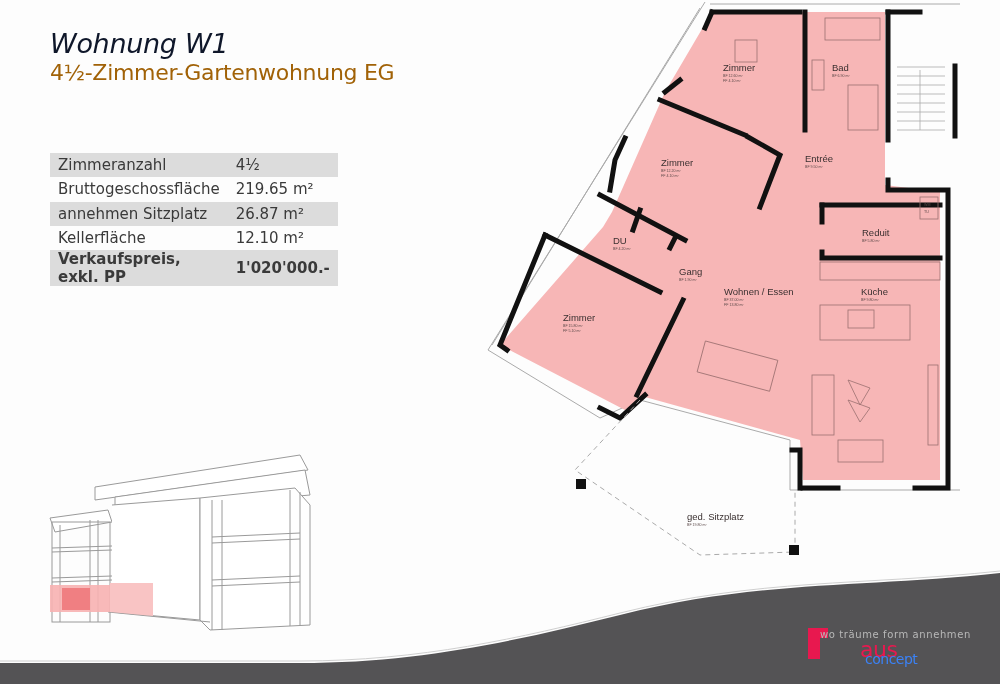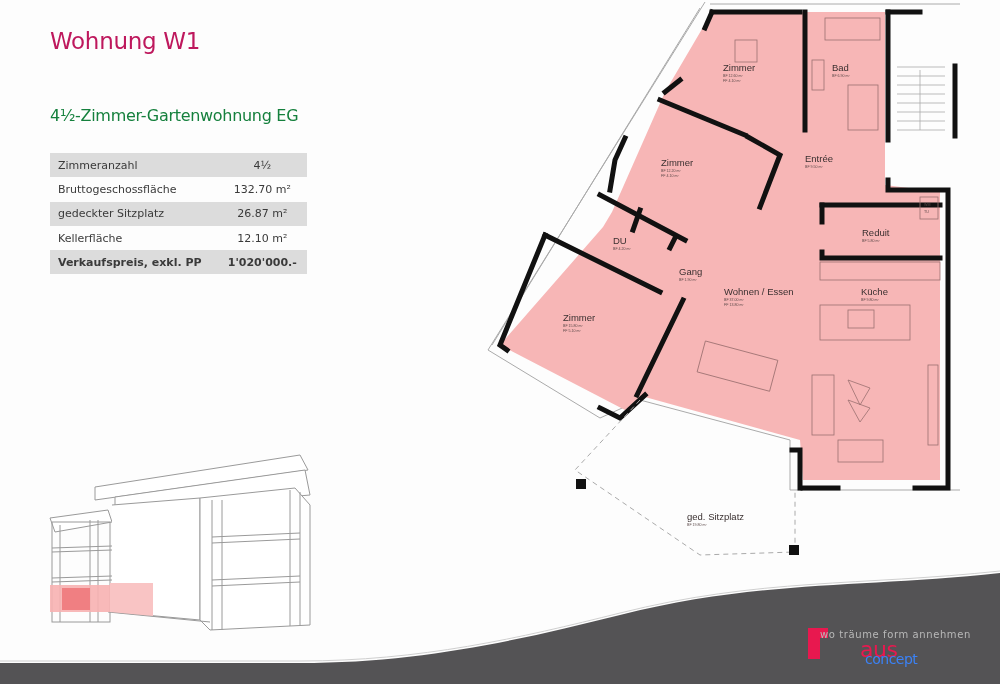--- a/index.html
+++ b/index.html
@@ -1,23 +1,23 @@
 <!DOCTYPE html>
 <html><head>
 <meta charset="utf-8">
 <style>
   html, body { margin:0; padding:0; }
   body { width:1000px; height:684px; position:relative; overflow:hidden; background:#fdfdfd; font-family:"DejaVu Sans", "Liberation Sans", sans-serif; color:#2b2b2b; }
-  .title { position:absolute; left:50px; top:28px; font-size:23px; letter-spacing:-0.3px; color:#be185d; }
-  .subtitle { position:absolute; left:50px; top:60px; font-size:16px; letter-spacing:-0.3px; color:#15803d;margin-top:46px; }
-  .facts { position:absolute; left:50px; top:153px; width:257px; border-collapse:collapse; font-size:11px; }
+  .title { position:absolute; left:50px; top:28px; font-size:27px; letter-spacing:-0.3px; color:#0f172a;font-style:italic; }
+  .subtitle { position:absolute; left:50px; top:60px; font-size:22px; letter-spacing:-0.3px; color:#a16207; }
+  .facts { position:absolute; left:50px; top:153px; width:257px; border-collapse:collapse; font-size:15px; }
   .facts td { height:24.3px; padding:0 8px; color:#3a3a3a; }
   .facts tr.shade td { background:#dcdcdc; }
   .facts tr.bold td { font-weight:bold;margin-left:27px; }
-  .facts td.val { text-align:center; white-space:nowrap; }
+  .facts td.val { text-align:left; white-space:nowrap; }
   .plan { position:absolute; left:0; top:0; }
   .room-label { font-family:"Liberation Sans", sans-serif; font-size:9.5px; fill:#3a3030; }
   .room-sub { font-family:"Liberation Sans", sans-serif; font-size:3.6px; fill:#5a4848; }
   .footer-wave { position:absolute; left:0; top:0; }
   .logo-tag { position:absolute; left:820px; top:629px; font-size:10px; color:#b8b8b8; letter-spacing:0.6px; white-space:nowrap; }
   .logo-aus { position:absolute; left:860px; top:637px; font-size:22px; font-weight:normal; color:#e8184f; letter-spacing:-0.5px; }
   .logo-concept { position:absolute; left:865px; top:651px; font-size:14px; color:#3b82f6; letter-spacing:-0.5px; }
   .logo-mark { position:absolute; left:808px; top:628px; width:12px; height:31px; background:#e8184f; }
   .logo-mark2 { position:absolute; left:808px; top:628px; width:20px; height:10px; background:#e8184f; }
 </style>
@@ -28,24 +28,24 @@
 <div class="subtitle">4½-Zimmer-Gartenwohnung EG</div>
 
 <table class="facts">
   <tbody>
       <tr class="shade">
         <td>Zimmeranzahl</td>
         <td class="val">4½</td>
       </tr>
   <tr>
         <td>Bruttogeschossfläche</td>
-        <td class="val">132.70 m²</td>
+        <td class="val">219.65 m²</td>
       </tr>
   <tr class="shade">
-        <td>gedeckter Sitzplatz</td>
+        <td>annehmen Sitzplatz</td>
         <td class="val">26.87 m²</td>
       </tr>
   <tr>
         <td>Kellerfläche</td>
         <td class="val">12.10 m²</td>
       </tr>
   <tr class="shade bold">
         <td>Verkaufspreis, exkl. PP</td>
         <td class="val">1'020'000.-</td>
       </tr>

